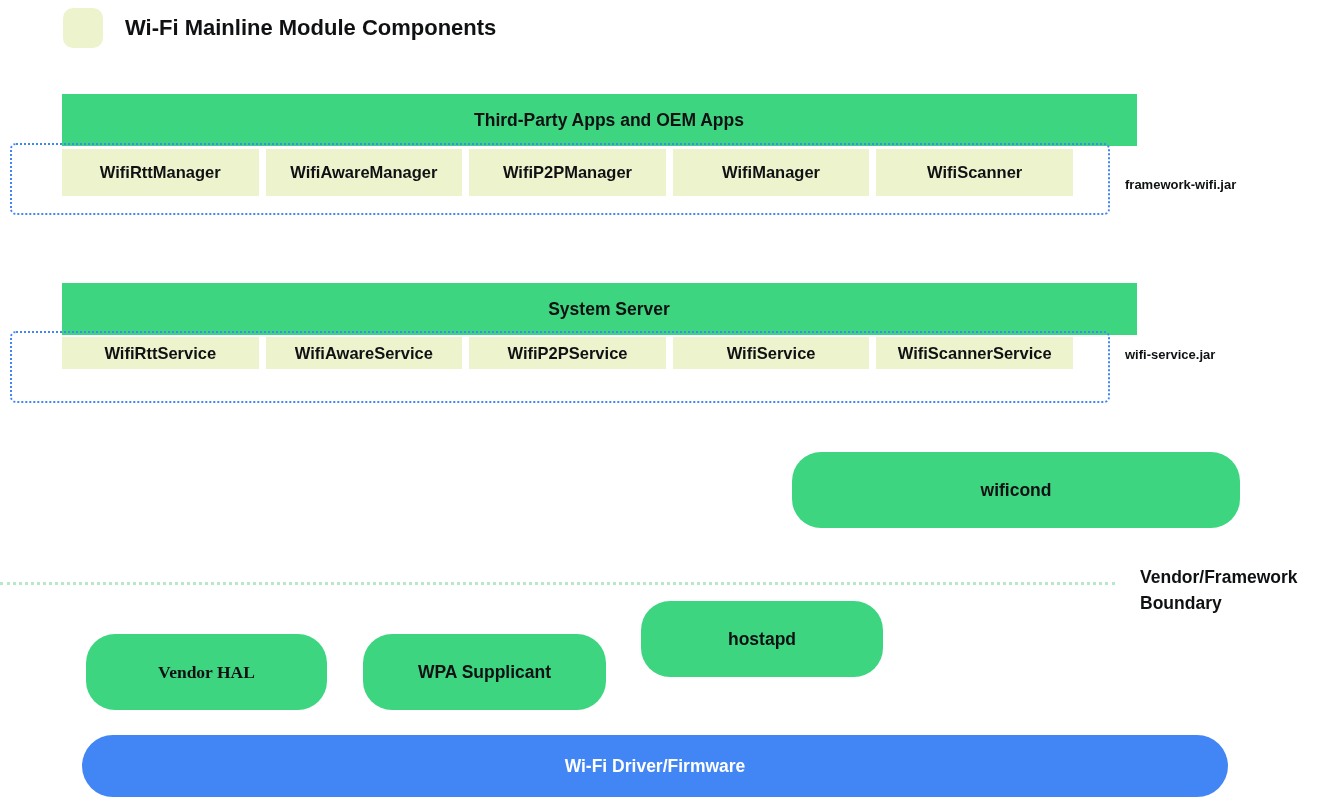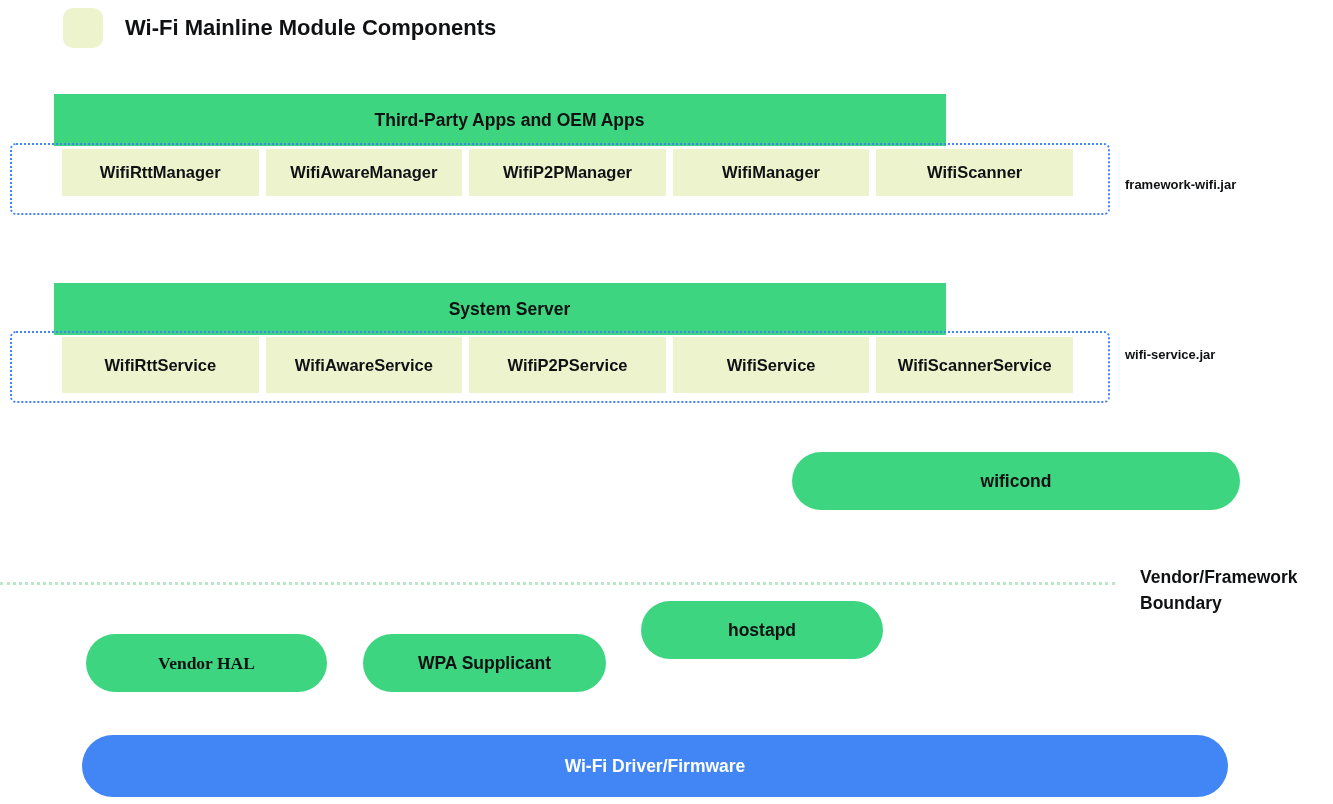--- a/index.html
+++ b/index.html
@@ -32,21 +32,21 @@
     border-radius:10px;
   }
   .legend-label{
     left:125px;top:8px;height:40px;
     display:flex;align-items:center;
     font-size:22px;font-weight:700;
   }
 
   
   .green-bar{
-    left:54px;width:892px;height:52px;
+    left:62px;width:1075px;height:52px;
     background:var(--green);
     display:flex;align-items:center;justify-content:center;
     font-size:17.5px;font-weight:700;
     z-index:1;
     padding-left:19px;
   }
   #bar-apps{top:94px;}
   #bar-system{top:283px;}
 
   
@@ -61,41 +61,41 @@
   #jar-framework{top:143px;height:72px;}
   #jar-service{top:331px;height:72px;}
 
   
   .module-row{
     left:62px;width:1011px;
     display:flex;gap:7px;
     z-index:2;
   }
   #row-managers{top:149px;height:47px;}
-  #row-services{top:337px;height:56px;}
+  #row-services{top:337px;height:32px;}
   .module-box{
     flex:1 1 0;
     background:var(--yellow);
     display:flex;align-items:center;justify-content:center;
     font-size:16.5px;font-weight:700;
     white-space:nowrap;
   }
 
   
   .jar-label{
     left:1125px;
     font-size:13px;font-weight:700;
     white-space:nowrap;
   }
   #label-framework{top:177px;}
   #label-service{top:347px;}
 
   
   .pill{
-    height:58px;border-radius:29px;
+    height:76px;border-radius:29px;
     background:var(--green);
     display:flex;align-items:center;justify-content:center;
     font-size:17.5px;font-weight:700;
   }
   #pill-wificond{left:792px;top:452px;width:448px;}
   #pill-vendorhal{left:86px;top:634px;width:241px;font-family:Liberation Serif, serif;}
   #pill-wpa{left:363px;top:634px;width:243px;}
   #pill-hostapd{left:641px;top:601px;width:242px;text-align:center;}
 
   

